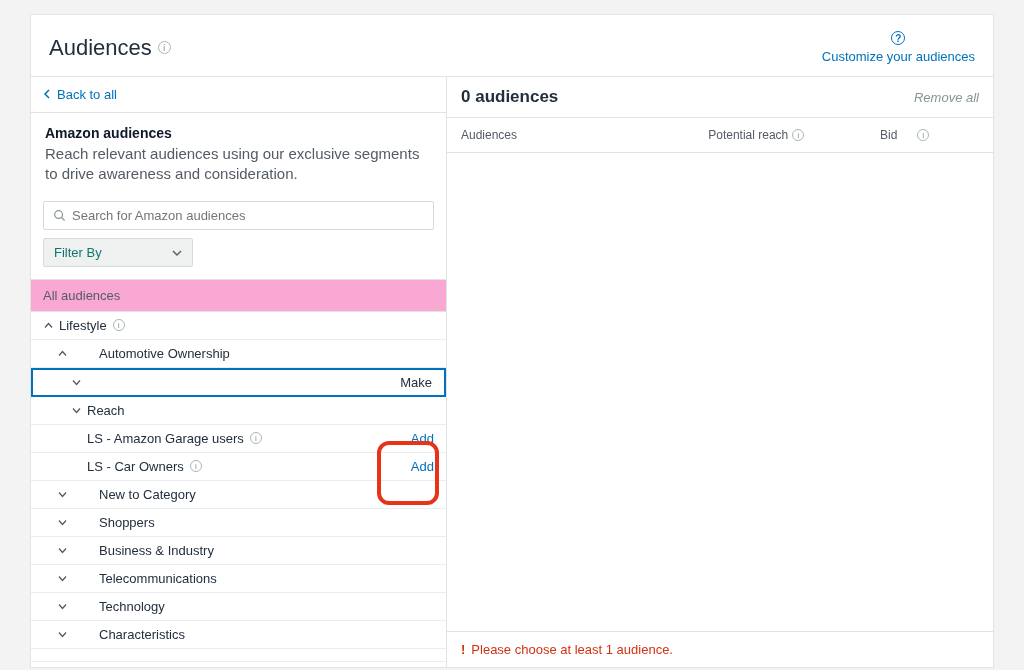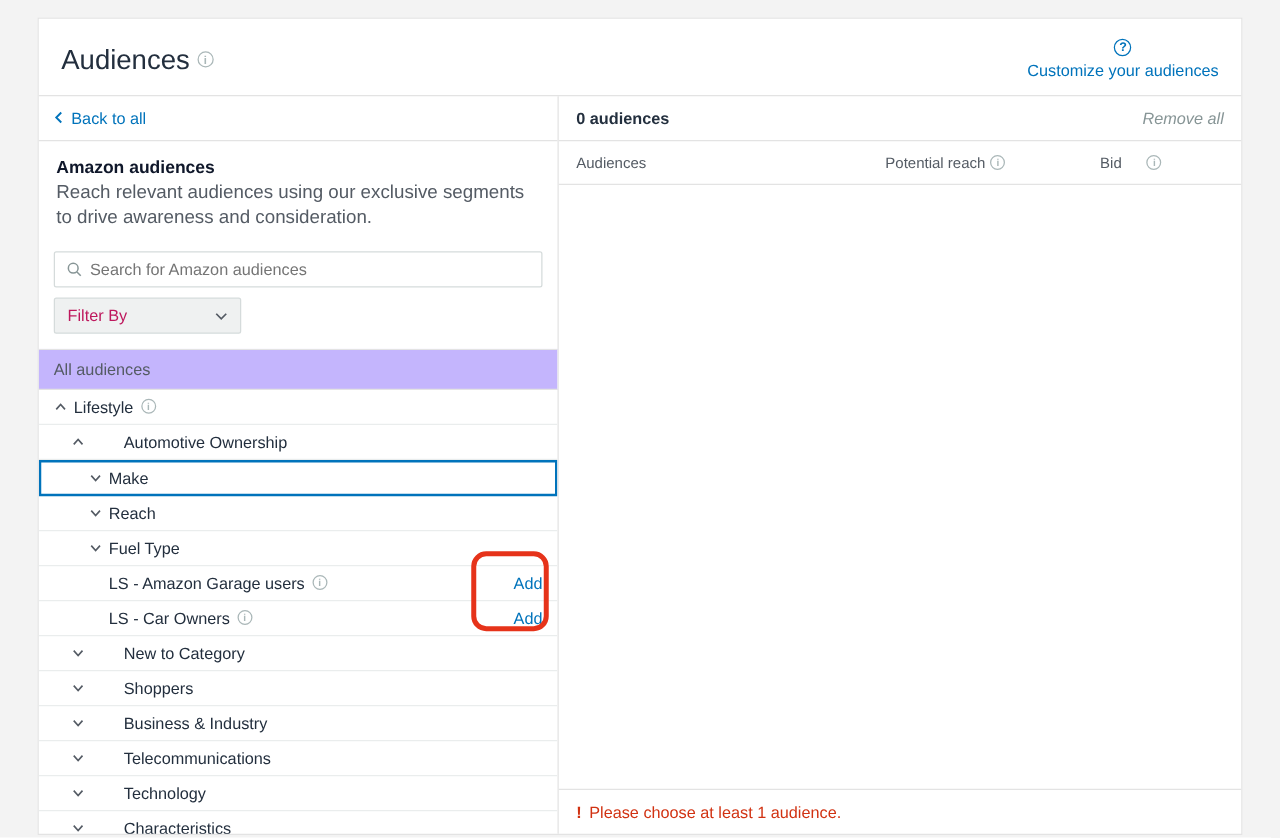--- a/index.html
+++ b/index.html
@@ -146,32 +146,32 @@
     .search-icon svg { display: block; }
     .filter-btn {
       width: 150px;
       border: 1px solid #d5dbdb;
       background: #eff1f1;
       display: flex;
       align-items: center;
       justify-content: space-between;
       padding: 6px 10px;
       font-size: 13px;
-      color: #be185d;
+      color: #0f766e;
       cursor: pointer;
       border-radius: 2px;
       gap: 10px;
     }
     .tree-container {
       flex: 1;
       overflow: hidden;
       position: relative;
     }
     .all-audiences-hdr {
-      background: #c4b5fd;
+      background: #f9a8d4;
       padding: 8px 12px;
       font-size: 13px;
       color: #545b64;
       border-top: 1px solid #e3e3e3;
       border-bottom: 1px solid #e3e3e3;
     }
     .tree {
       overflow-y: auto;
       height: 398px;
     }
@@ -184,20 +184,21 @@
       font-size: 13px;
       color: #232f3e;
       cursor: pointer;
     }
     .indent-1 { padding-left: 26px; gap: 32px; }
     .indent-2 { padding-left: 40px; }
     .row-selected {
       border: 2px solid #0073bb !important;
       padding-top: 5px;
       padding-bottom: 5px;
+      justify-content: space-between;
     }
     .indent-2.row-selected { padding-left: 38px; }
     .caret {
       display: inline-flex;
       width: 10px;
       height: 10px;
       align-items: center;
       justify-content: center;
     }
     .caret svg { display: block; }
@@ -218,21 +219,21 @@
       top: 162px;
       pointer-events: none;
     }
     .right-header-row {
       display: flex;
       justify-content: space-between;
       align-items: center;
       padding: 10px 14px;
       border-bottom: 1px solid #e3e3e3;
     }
-    .count-txt { font-size: 13px; font-weight: 700; }
+    .count-txt { font-size: 17px; font-weight: 700; }
     .remove-all {
       font-style: italic;
       color: #879596;
       font-size: 13px;
       cursor: pointer;
     }
     .right-cols-hdr {
       display: flex;
       padding: 10px 14px;
       border-bottom: 1px solid #e3e3e3;
@@ -349,28 +350,20 @@
 
           <div class="tree-row indent-2">
             <span class="caret">
               <svg width="9" height="7" viewBox="0 0 9 7">
                   <path d="M1 1.5 L4.5 5.5 L8 1.5" stroke="#545b64" stroke-width="1.3" fill="none"></path>
                 </svg>
             </span>
             <span>Reach</span>
           </div>
 
-          <div class="tree-row indent-2">
-            <span class="caret">
-              <svg width="9" height="7" viewBox="0 0 9 7">
-                  <path d="M1 1.5 L4.5 5.5 L8 1.5" stroke="#545b64" stroke-width="1.3" fill="none"></path>
-                </svg>
-            </span>
-            <span>Fuel Type</span>
-          </div>
 
           <div class="tree-row indent-2">
             <span style="width:10px"></span>
             <span>LS - Amazon Garage users</span>
             <span class="info-icon" style="width:12px;height:12px;font-size:8px"></span>
             <a class="add-link">Add</a>
           </div>
 
           <div class="tree-row indent-2">
             <span style="width:10px"></span>

